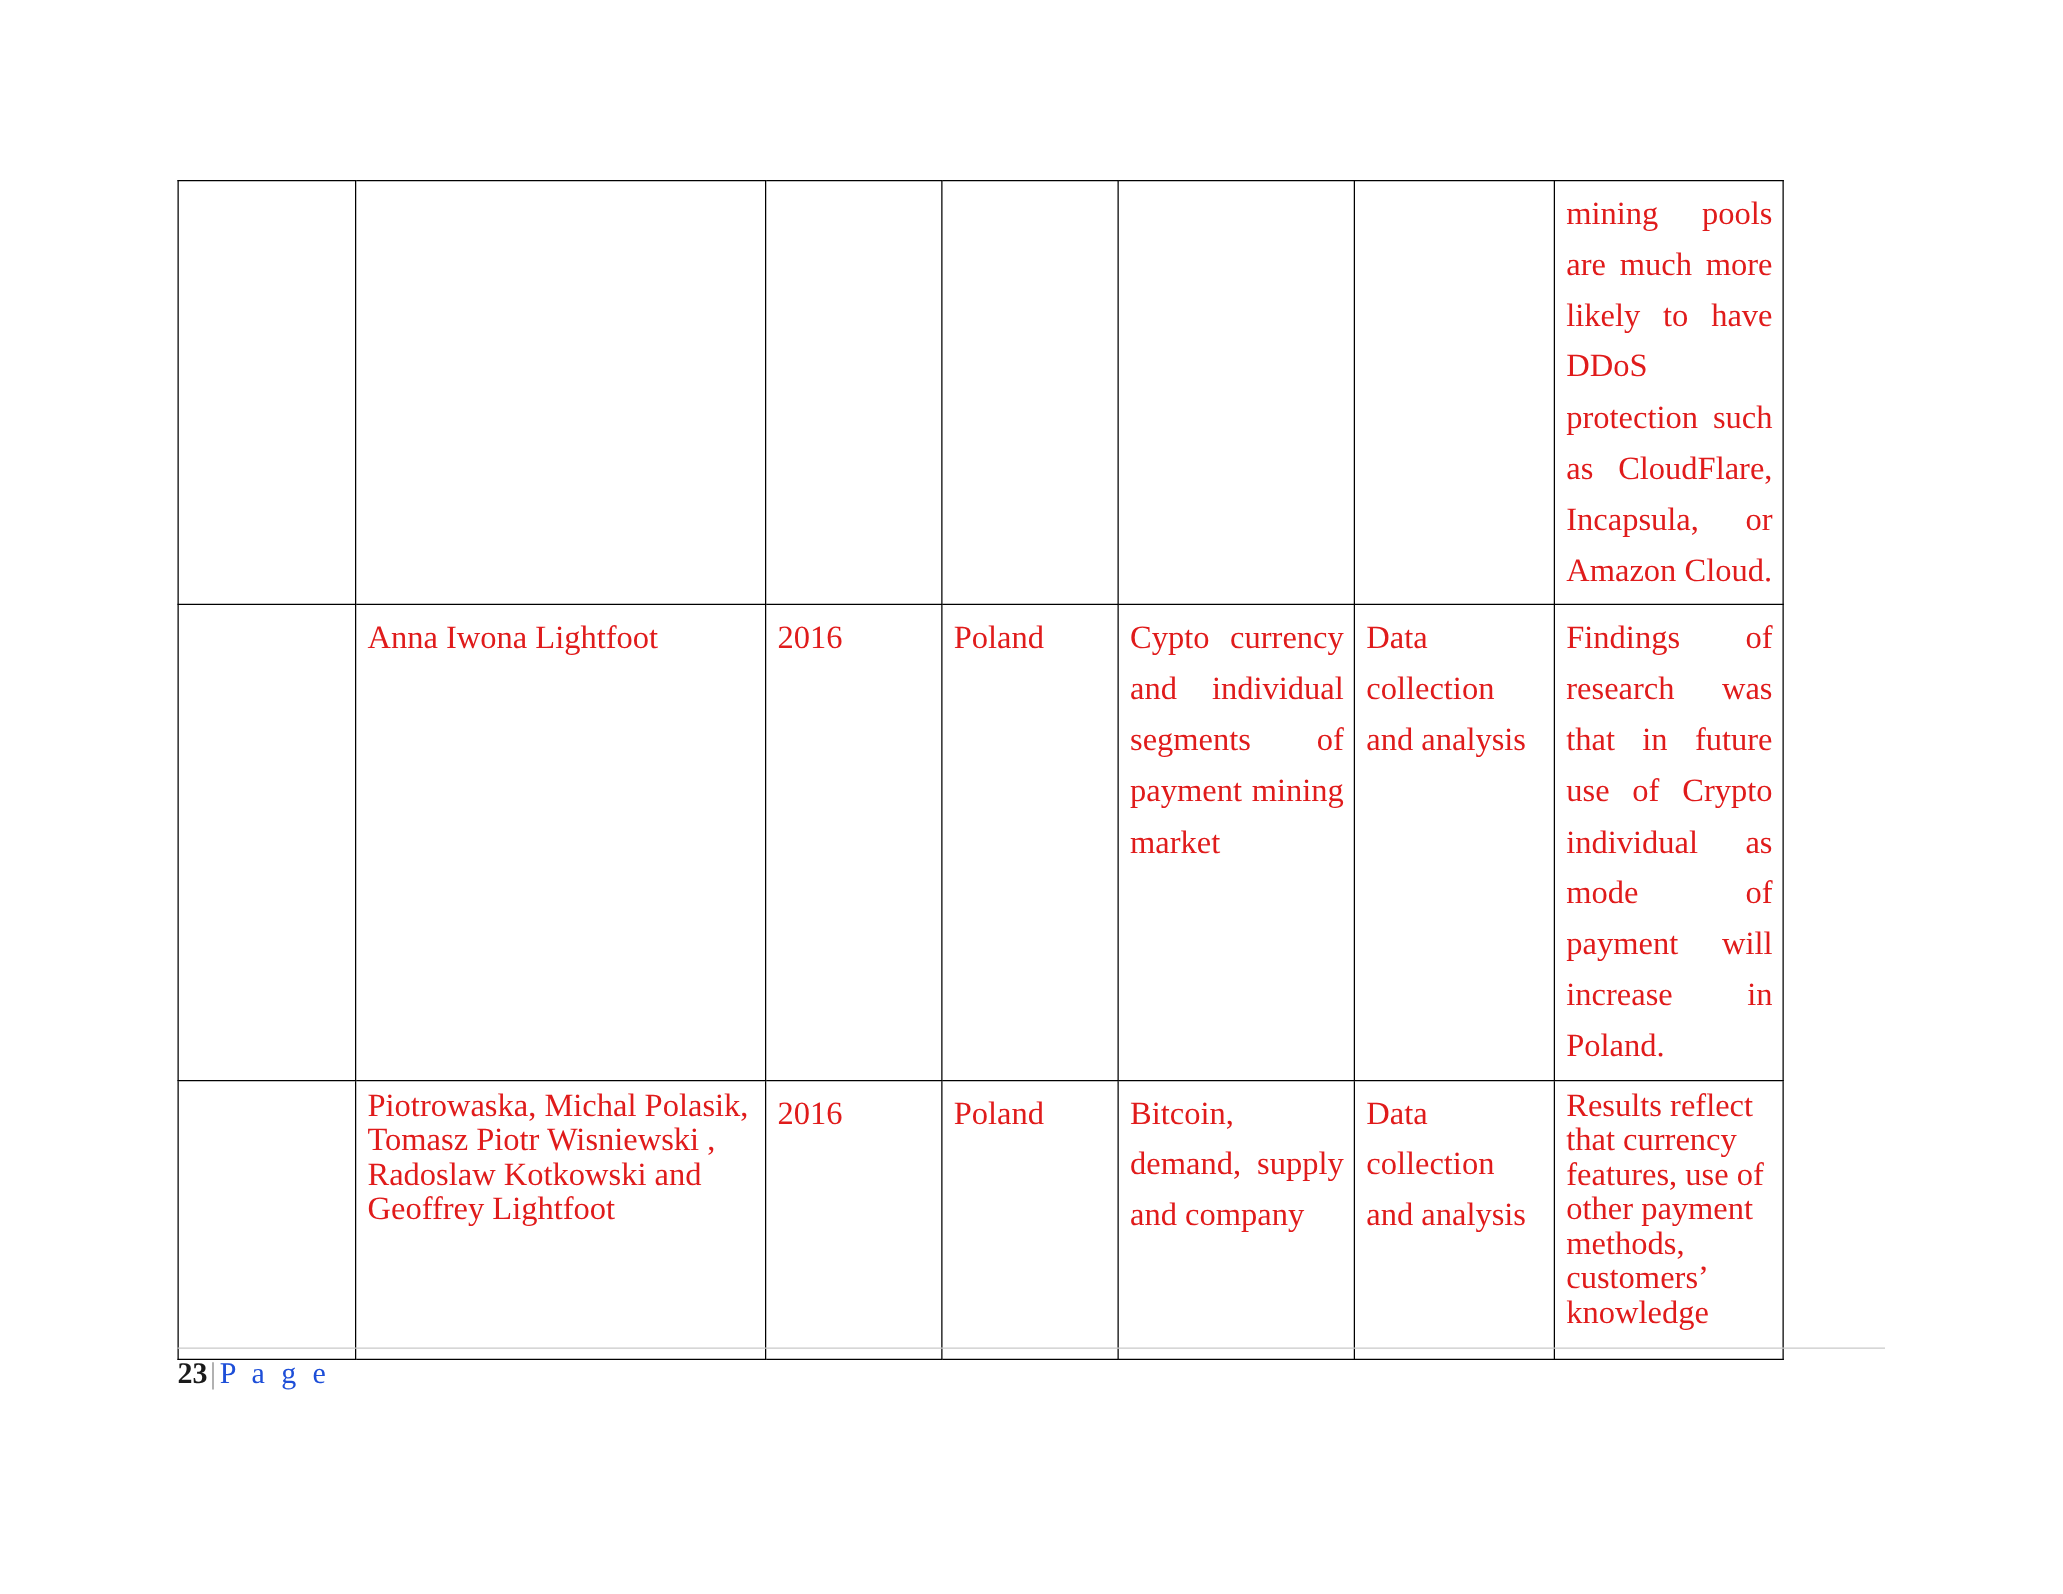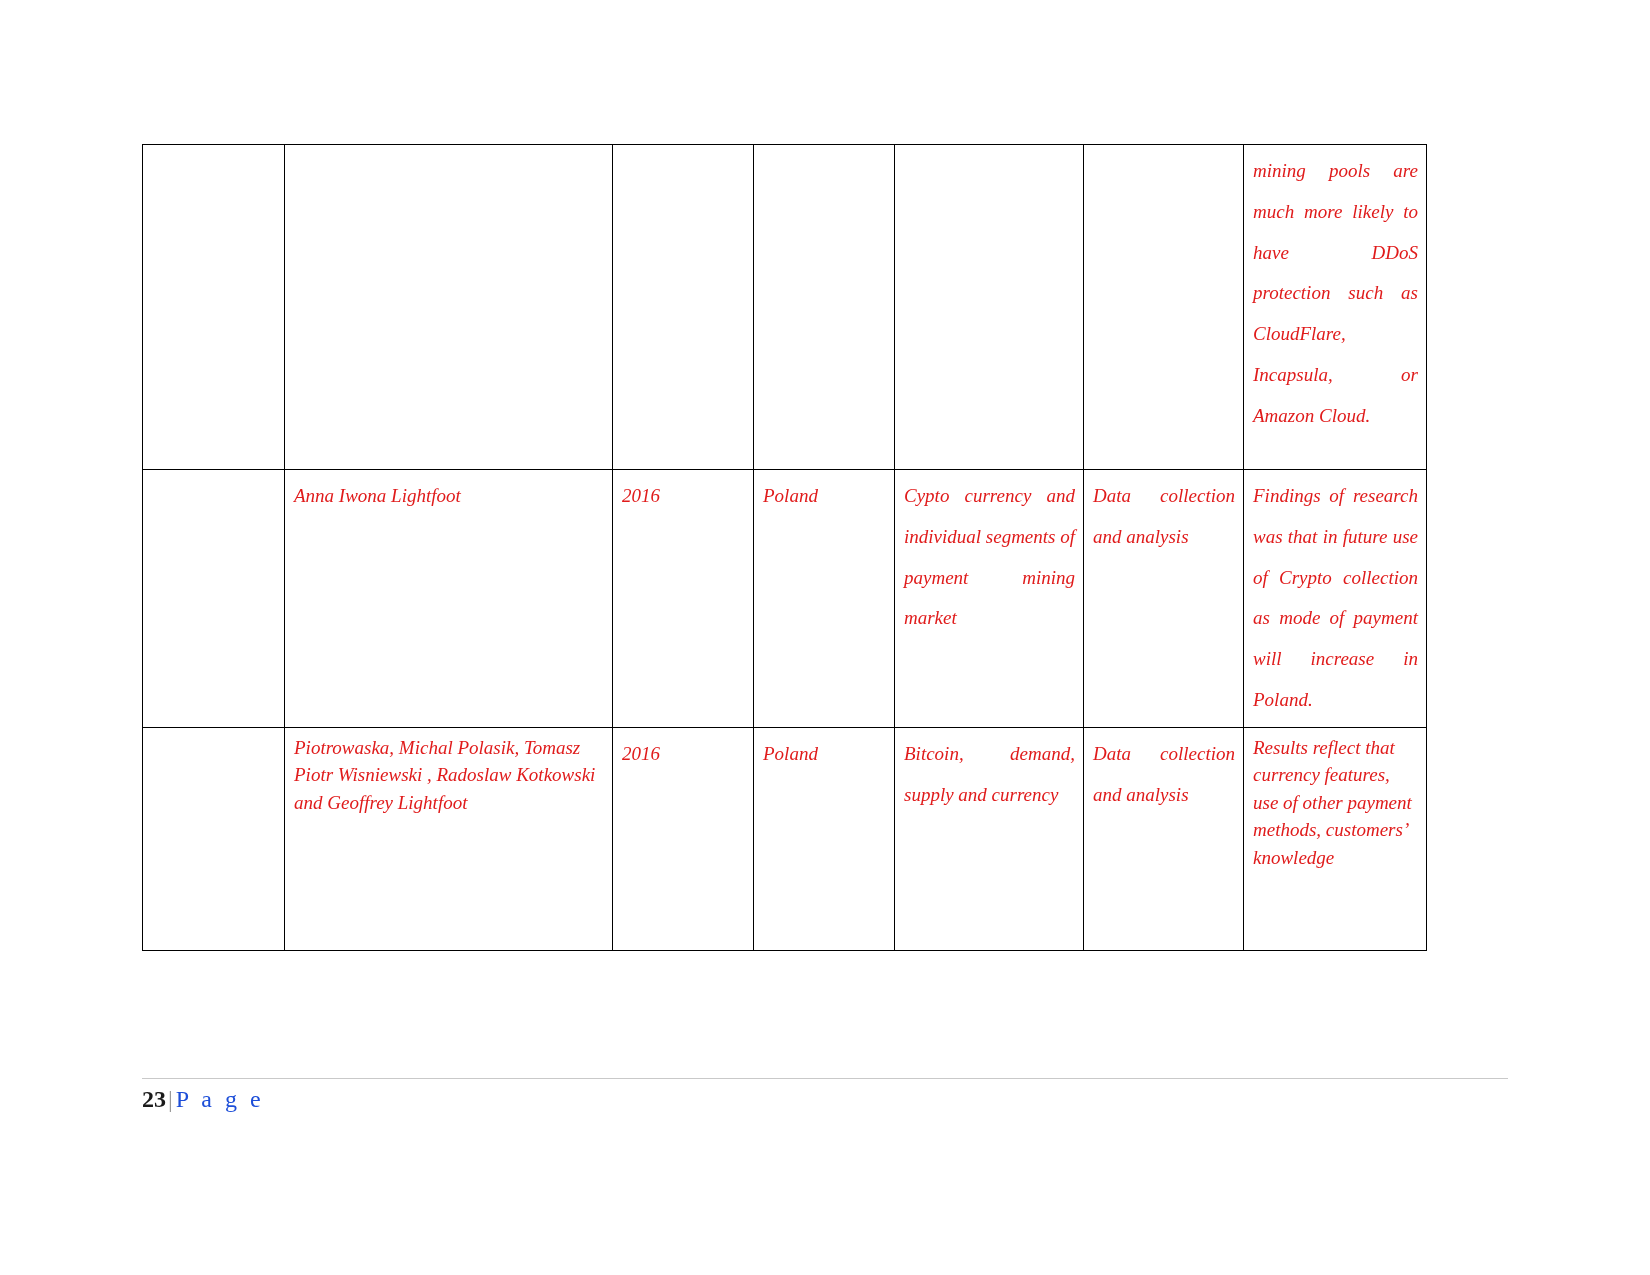--- a/index.html
+++ b/index.html
@@ -30,23 +30,22 @@
     top: 144px;
     width: 1284px;
     border-collapse: collapse;
     table-layout: fixed;
   }
   .lit-table td {
     border: 1px solid #000000;
     vertical-align: top;
     padding: 6px 8px 6px 9px;
     color: #e01b1b;
-    font-size: 19px;
+    font-size: 26px;
     line-height: 1.0;
-    font-style: italic;
   }
 
   
   .col-ref    { width: 142px; }
   .col-author { width: 328px; }
   .col-year   { width: 141px; }
   .col-country{ width: 141px; }
   .col-topic  { width: 189px; }
   .col-method { width: 160px; }
   .col-find   { width: 183px; }
@@ -157,39 +156,39 @@
         <td>
           <p class="just">Poland</p>
         </td>
         <td>
           <p class="just">Cypto currency and individual segments of payment mining market</p>
         </td>
         <td>
           <p class="just">Data collection and analysis</p>
         </td>
         <td>
-          <p class="just">Findings of research was that in future use of Crypto collection as mode of payment will increase in Poland.</p>
+          <p class="just">Findings of research was that in future use of Crypto individual as mode of payment will increase in Poland.</p>
         </td>
       </tr>
 
       <tr class="row-3">
         <td class="cell-empty">
           <p class="tight"></p>
         </td>
         <td>
           <p class="tight">Piotrowaska, Michal Polasik, Tomasz Piotr Wisniewski , Radoslaw Kotkowski and Geoffrey Lightfoot</p>
         </td>
         <td>
           <p class="just">2016</p>
         </td>
         <td>
           <p class="just">Poland</p>
         </td>
         <td>
-          <p class="just">Bitcoin, demand, supply and currency</p>
+          <p class="just">Bitcoin, demand, supply and company</p>
         </td>
         <td>
           <p class="just">Data collection and analysis</p>
         </td>
         <td>
           <p class="tight">Results reflect that currency features, use of other payment methods, customers’ knowledge</p>
         </td>
       </tr>
 
     </tbody>

